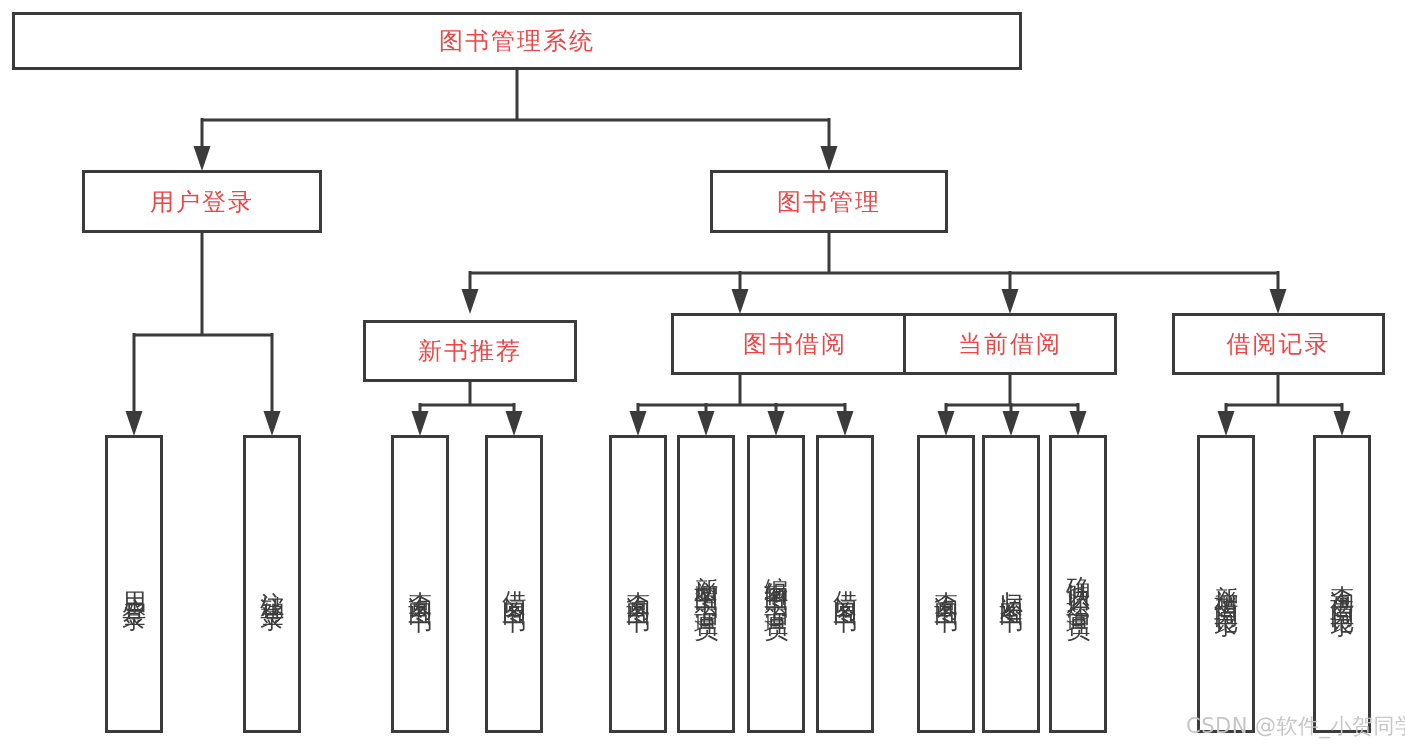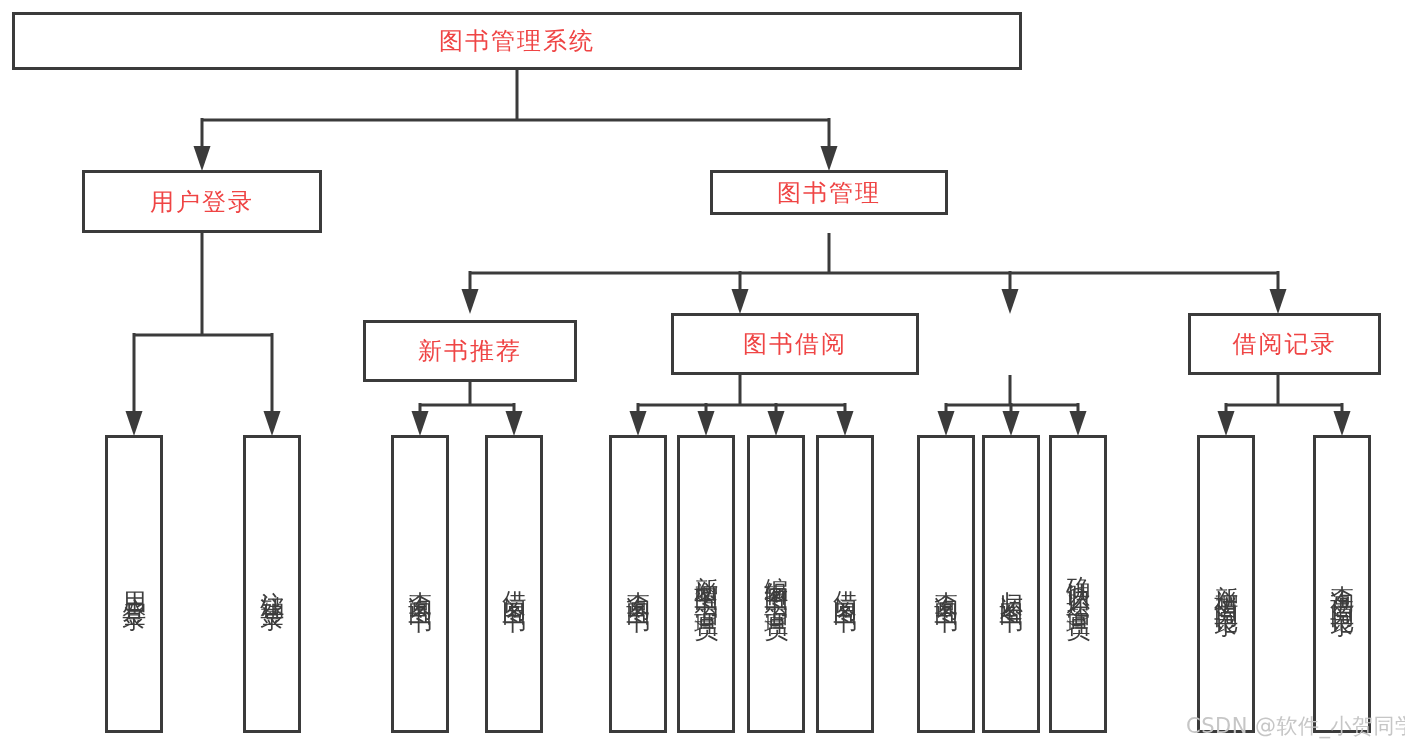--- a/index.html
+++ b/index.html
@@ -96,31 +96,34 @@
     <polygon class="arrow" points="1333.5,411 1350.5,411 1342,436"></polygon>
   </svg>
 
   <div class="node" style="left:12px; top:12px; width:1010px; height:58px;">
     <span class="hlabel">图书管理系统</span>
   </div>
 
   <div class="node" style="left:82px; top:170px; width:240px; height:63px;">
     <span class="hlabel">用户登录</span>
   </div>
-  <div class="node" style="left:710px; top:170px; width:238px; height:45px;">
+  <div class="node" style="left:710px; top:170px; width:238px; height:63px;">
     <span class="hlabel">图书管理</span>
   </div>
 
   <div class="node" style="left:363px; top:320px; width:214px; height:62px;">
     <span class="hlabel">新书推荐</span>
   </div>
   <div class="node" style="left:633px; top:313px; width:248px; height:62px;margin-left:38px;">
     <span class="hlabel">图书借阅</span>
   </div>
-  <div class="node" style="left:1172px; top:313px; width:193px; height:62px;margin-left:16px;">
+  <div class="node" style="left:903px; top:313px; width:214px; height:62px;">
+    <span class="hlabel">当前借阅</span>
+  </div>
+  <div class="node" style="left:1172px; top:313px; width:213px; height:62px;">
     <span class="hlabel">借阅记录</span>
   </div>
 
   <div class="node" style="left:105px; top:435px; width:58px; height:298px;">
     <span class="vtext">用户登录</span>
   </div>
   <div class="node" style="left:243px; top:435px; width:58px; height:298px;">
     <span class="vtext">注销登录</span>
   </div>
 

